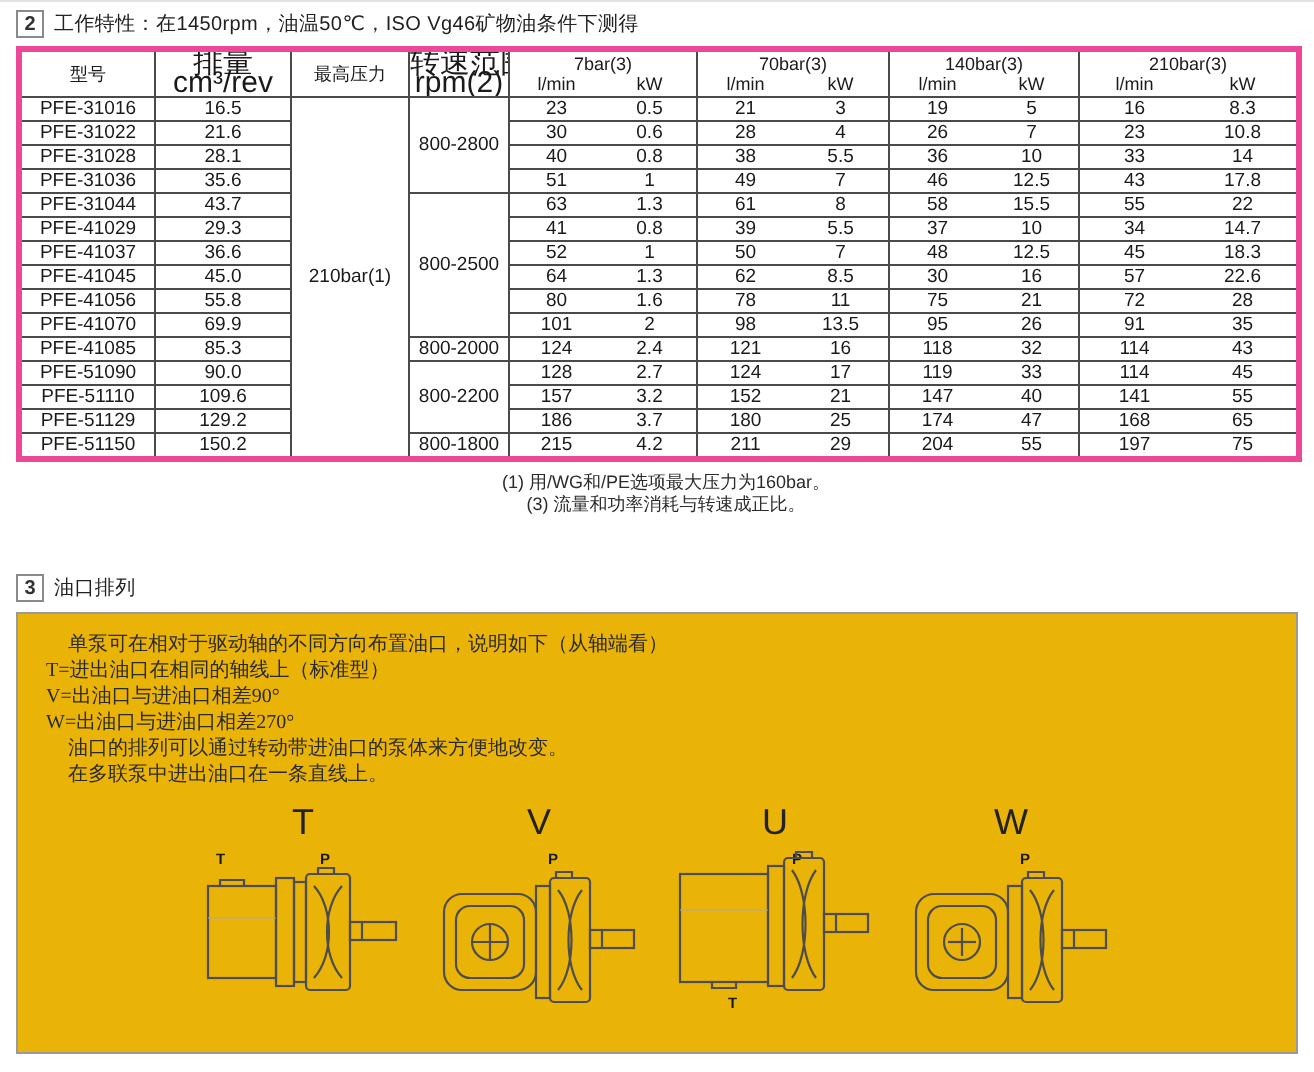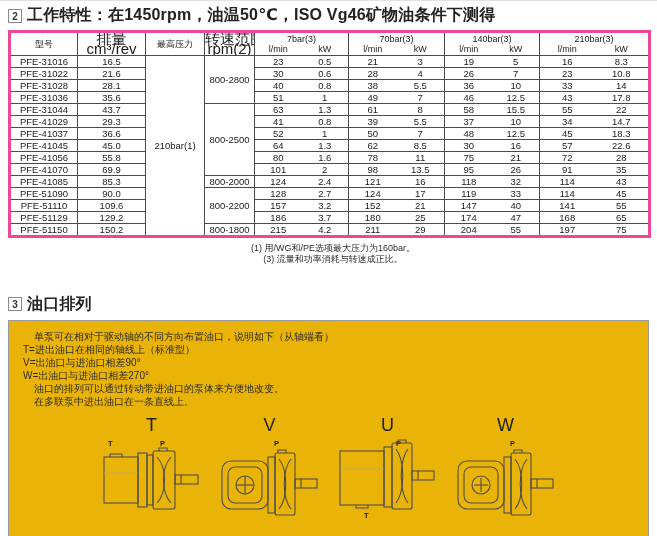--- a/index.html
+++ b/index.html
@@ -11,21 +11,21 @@
     color:#1a1a1a;
     overflow:hidden;
   }
   .sec-header { display:flex; align-items:center; margin:4px 0 0 8px; }
   .sec-num {
     display:inline-block; width:14px; height:14px; line-height:13px;
     border:1px solid #8a8a8a; text-align:center;
     font-size:10px; font-weight:bold; color:#333; margin-right:5px;
     background:#fff;
   }
-  .sec-title { font-size:16px; font-weight:bold; color:#222; letter-spacing:0.2px; }
+  .sec-title { font-size:10px; font-weight:normal; color:#222; letter-spacing:0.2px; }
 
   table.spec {
     border-collapse:collapse; table-layout:fixed; width:640px;
     margin:4px 0 0 8px; border:3px solid #ec4899;
     font-size:9.5px; color:#1a1a1a;
   }
   .spec th, .spec td {
     padding:0; text-align:center; font-weight:normal;
     height:11px; line-height:11px; white-space:nowrap; overflow:hidden;
   }
@@ -40,21 +40,21 @@
 
   .sec3 { margin-top:29px; }
   .port-box {
     margin:5px 8px 0 8px;
     border:1px solid #9a9a9a;
     background:#eab308;
     padding:9px 14px 6px 14px;
     height:221px;
   }
   .port-text { font-size:10px; line-height:13px; color:#2b2b2b; }
-  .port-text .def { font-weight:normal; }
+  .port-text .def { font-weight:normal;font-family:Liberation Serif, serif; }
   .port-text .indent { padding-left:11px; }
 
   .diagram-row {
     display:flex; justify-content:center; gap:14px; margin-top:8px;
   }
   .diagram { width:104px; text-align:center; }
   .diagram .letter {
     font-size:18px; color:#222; line-height:18px; margin-bottom:1px;
     font-family:"Liberation Sans",sans-serif;
   }

